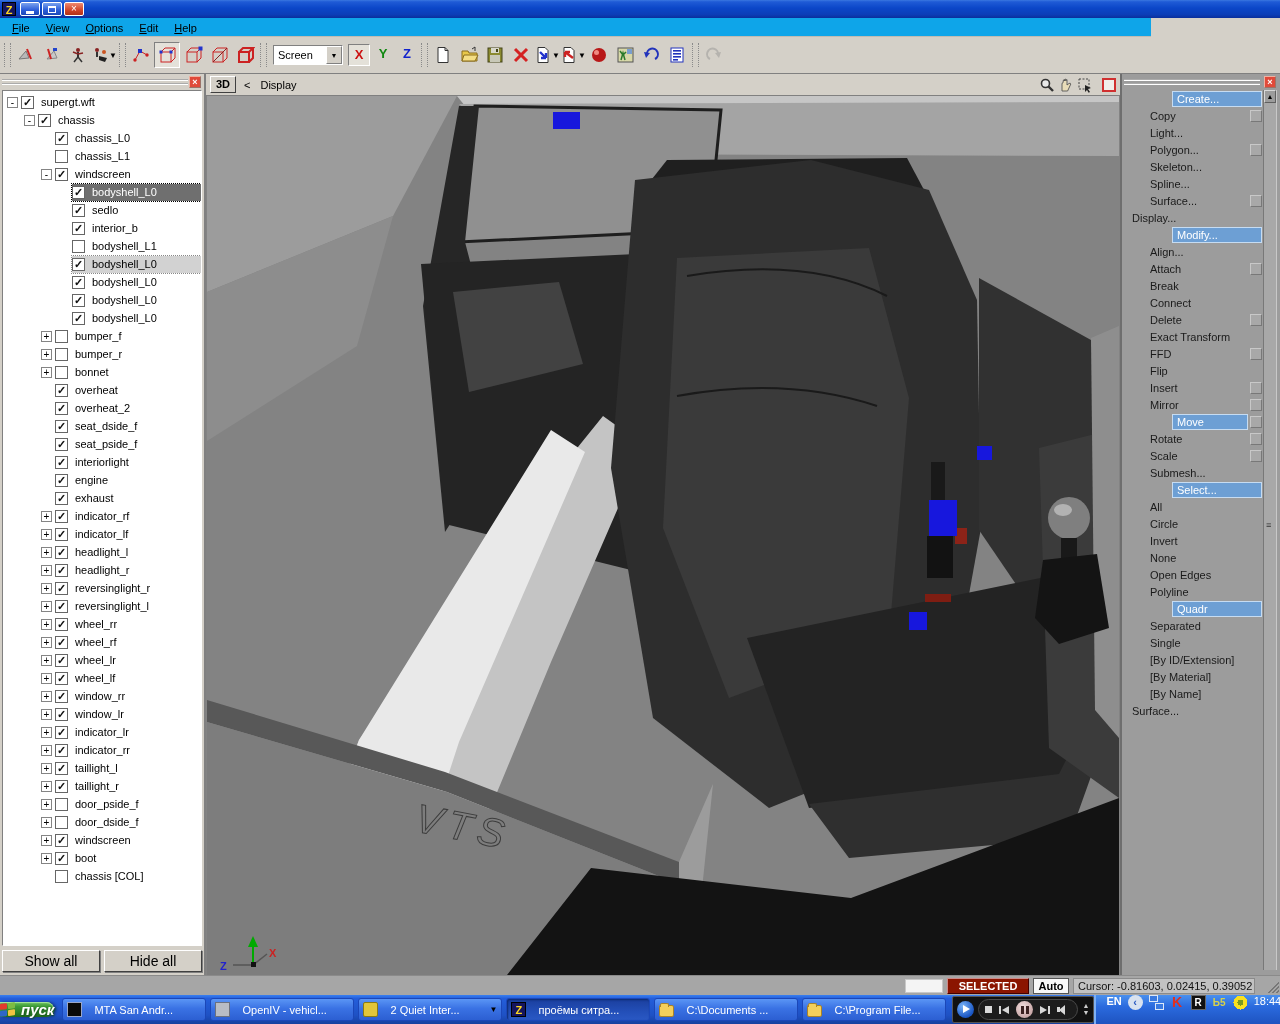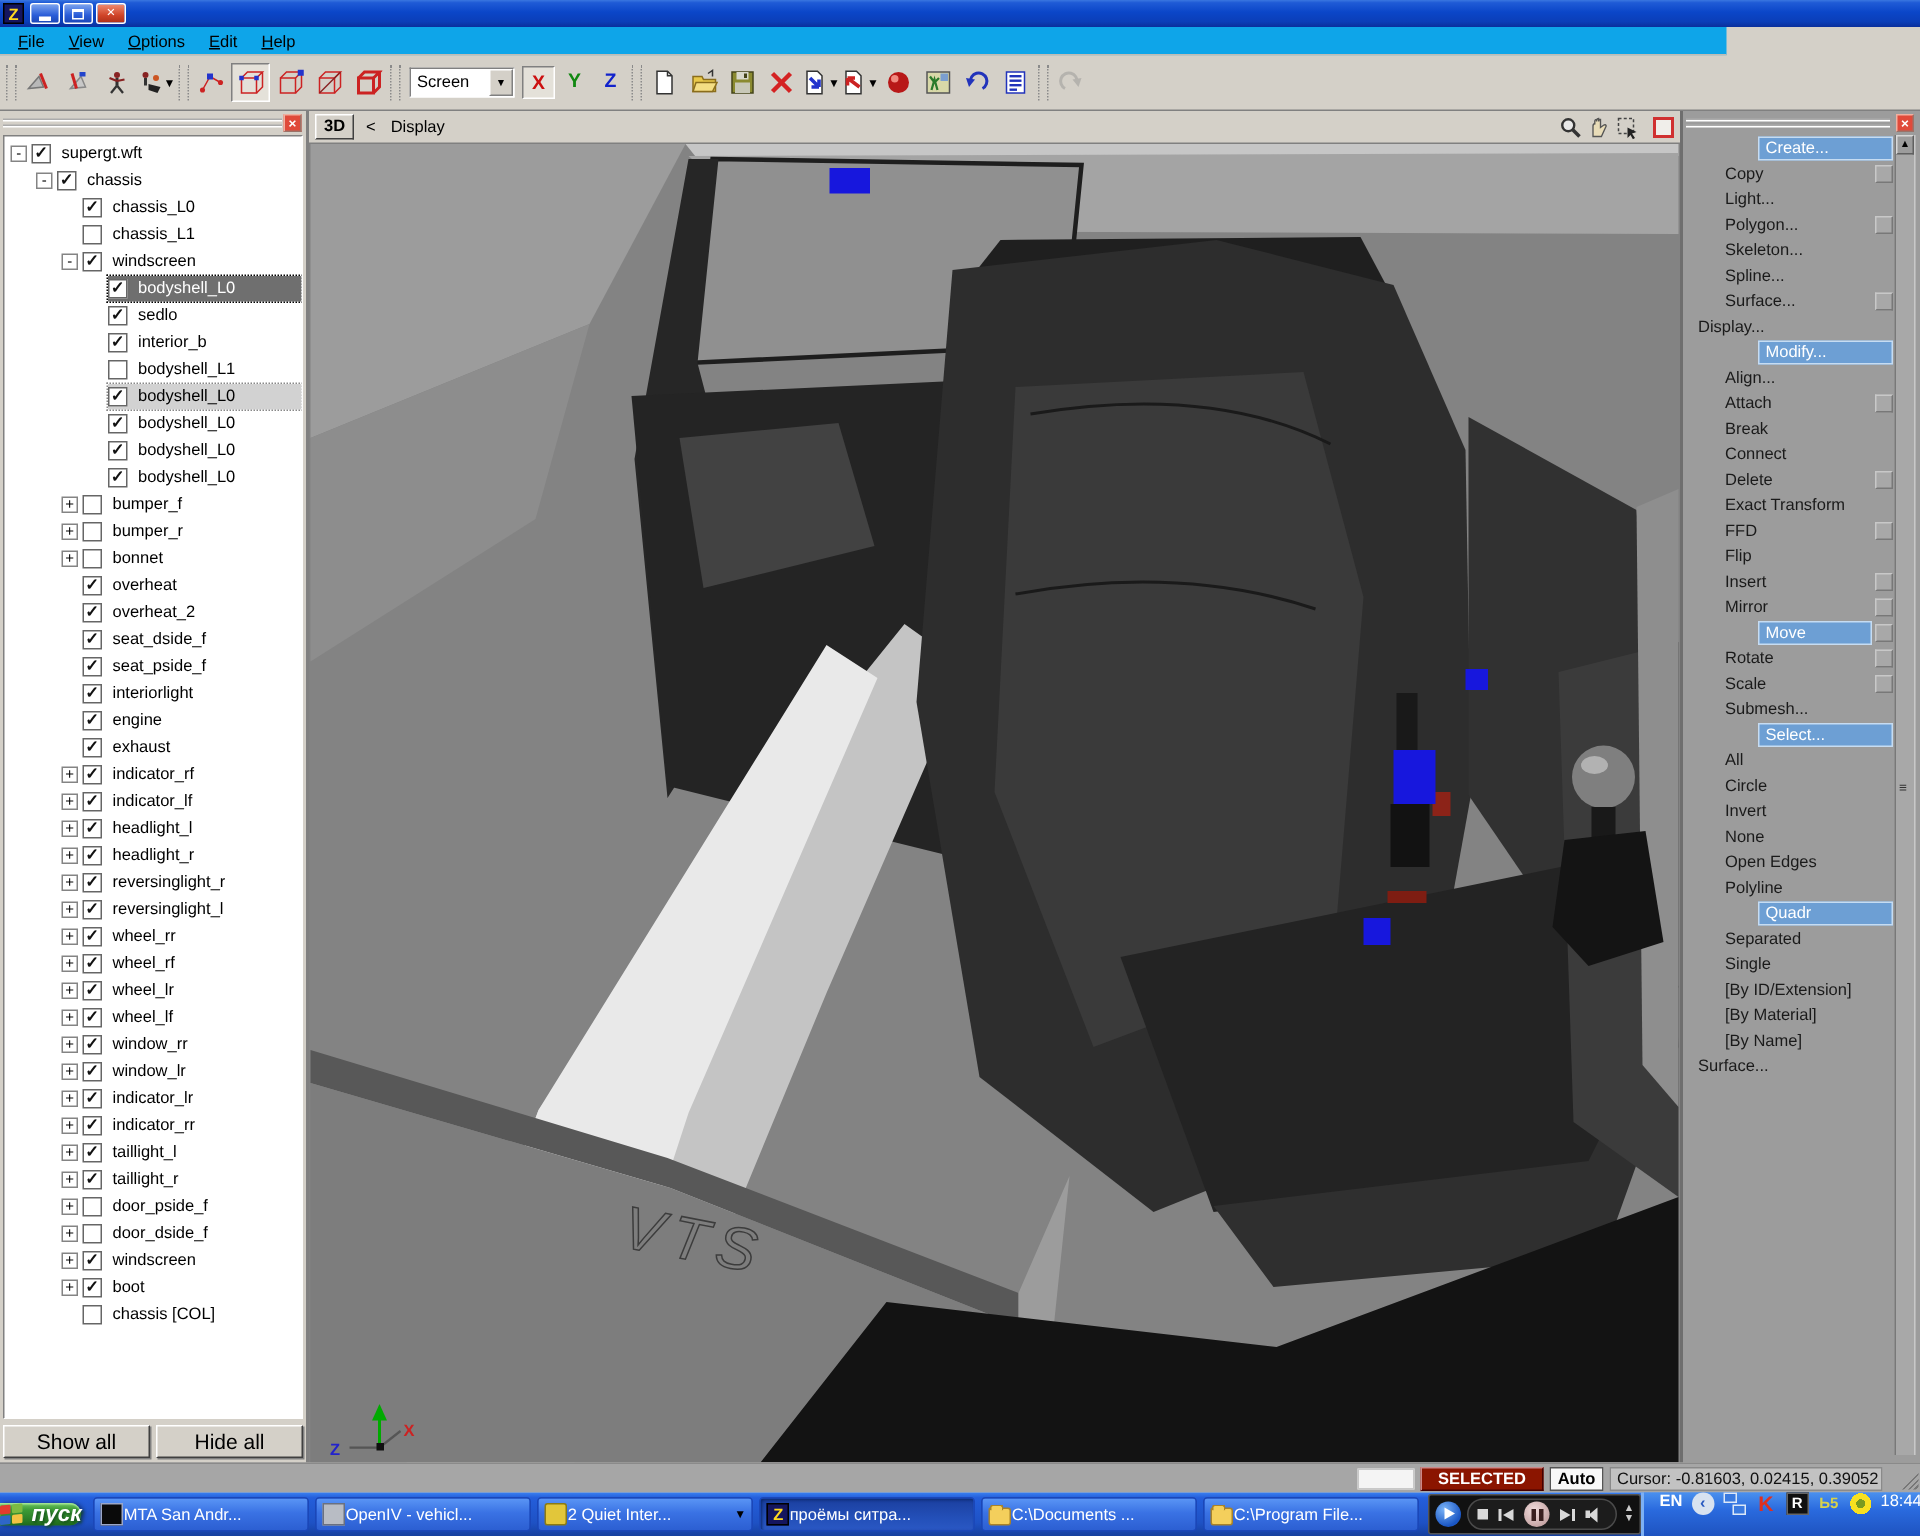--- a/index.html
+++ b/index.html
@@ -120,21 +120,21 @@
     display:flex; align-items:center; justify-content:center; gap:5px;
     box-shadow:inset 0 1px 1px #a8e89a, 2px 0 3px rgba(0,0,0,.4); }
   .start-label { color:#fff; font-size:15px; font-weight:bold; font-style:italic; text-shadow:1px 1px 2px #14501a; }
   .flag { width:16px; height:14px; position:relative; transform:skewY(-6deg); }
   .flag i { position:absolute; width:7px; height:6px; border-radius:1px; }
   .flag .f1 { left:0; top:0; background:#e23b2e; }
   .flag .f2 { left:8px; top:0; background:#7dbb42; }
   .flag .f3 { left:0; top:7px; background:#2e66c8; }
   .flag .f4 { left:8px; top:7px; background:#f2c242; }
   .taskbar-buttons { display:flex; gap:4px; margin-left:8px; }
-  .task-btn { width:144px; height:23px; border-radius:3px; display:flex; align-items:center; padding:0 4px; gap:0;
+  .task-btn { width:144px; height:23px; border-radius:3px; display:flex; align-items:center; padding:0 4px; gap:12px;
     background:linear-gradient(180deg,#5a95f5 0%,#3a72e4 45%,#2c5fd2 100%); border:1px solid #1b47b8;
     color:#fff; font-size:11px; white-space:nowrap; overflow:hidden; }
   .task-btn.active { background:linear-gradient(180deg,#1b3f9e 0%,#234fb8 60%,#2a58c4 100%);
     box-shadow:inset 1px 1px 2px #0c2a70; }
   .tb-label { overflow:hidden; text-overflow:ellipsis; flex:1; }
   .tb-dd { font-size:8px; flex:none; }
   .tb-ico { width:15px; height:15px; flex:none; text-align:center; font-size:11px; font-weight:bold; line-height:15px; }
   .ico-console { background:#0a0a0a; border:1px solid #9aa6c8; }
   .ico-openiv { background:#b8bcc4; border:1px solid #6a7080; }
   .ico-app-group { background:#e2c63a; border:1px solid #8a7a14; border-radius:2px; }

